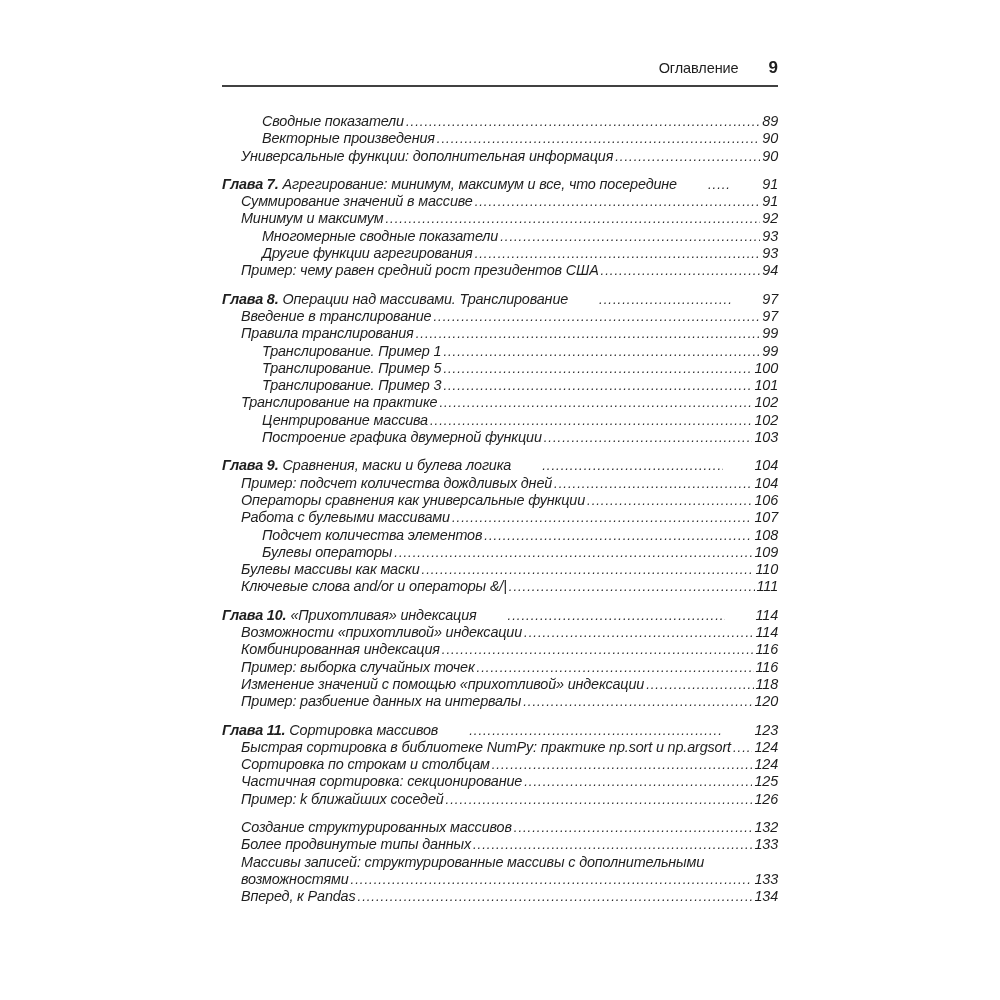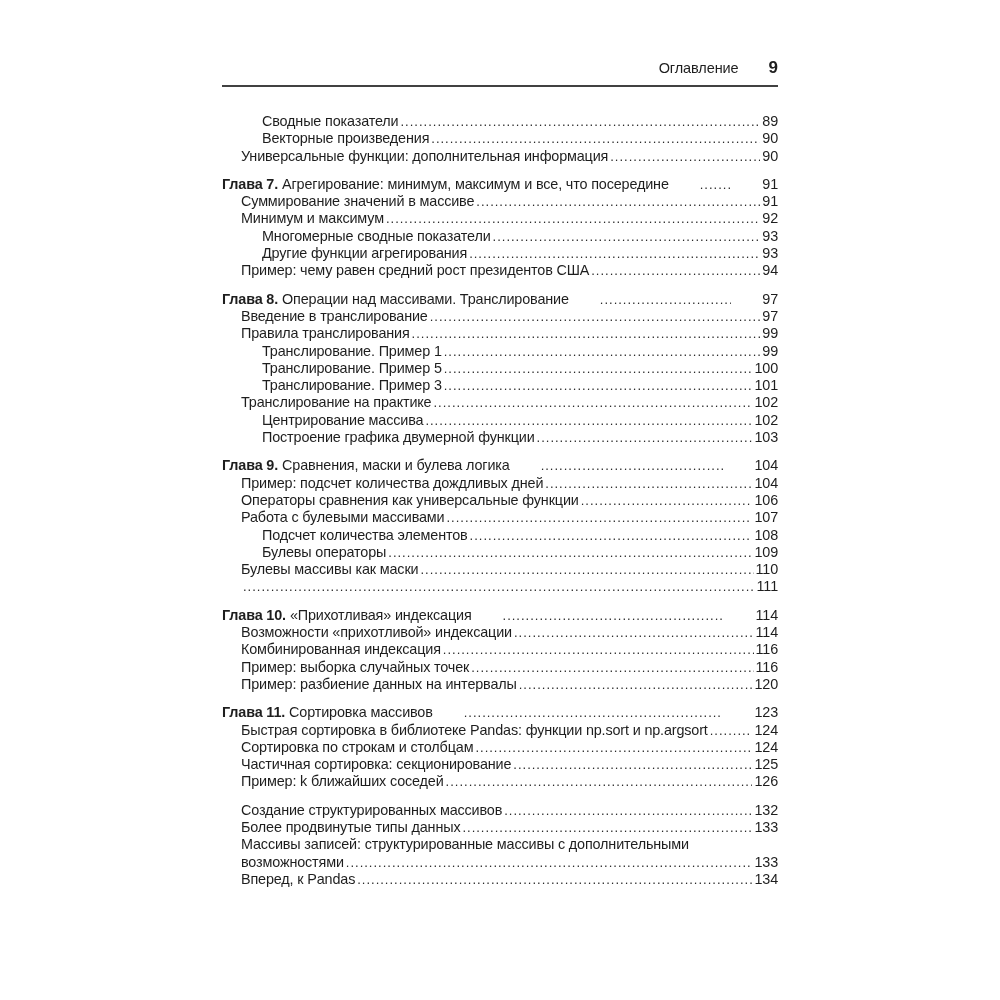--- a/index.html
+++ b/index.html
@@ -31,21 +31,21 @@
     border-bottom: 2px solid #414141;
     font-size: 14.5px;
     line-height: 20px;
   }
   .header .running-title { letter-spacing: -0.1px; }
   .header .pageno {
     font-weight: bold;
     font-size: 17px;
   }
   
-  .toc { margin-top: 26px; }
+  .toc { margin-top: 26px; font-style: italic; }
   .toc-section { margin-top: 11px; }
   .toc-section:first-child { margin-top: 0; }
   .toc-row {
     display: flex;
     align-items: baseline;
     height: 17.3px;
     line-height: 17.3px;
     font-size: 14.4px;
     letter-spacing: -0.15px;
     white-space: nowrap;
@@ -232,20 +232,21 @@
     <span class="pagenum">109</span>
   </div>
 
   <div class="toc-row lvl1">
     <span class="entry-text"><span class="lbl">Булевы массивы как маски</span></span>
     <span class="dots"></span>
     <span class="pagenum">110</span>
   </div>
 
   <div class="toc-row lvl1">
+    <span class="entry-text"><span class="lbl">Ключевые слова and/or и операторы &amp;/|</span></span>
     <span class="dots"></span>
     <span class="pagenum">111</span>
   </div>
 </div>
         <div class="toc-section">
   <div class="toc-row lvl0">
     <span class="entry-text"><b class="chap">Глава 10.</b><span class="lbl">«Прихотливая» индексация</span></span>
     <span class="dots"></span>
     <span class="pagenum">114</span>
   </div>
@@ -261,36 +262,41 @@
     <span class="dots"></span>
     <span class="pagenum">116</span>
   </div>
 
   <div class="toc-row lvl1">
     <span class="entry-text"><span class="lbl">Пример: выборка случайных точек</span></span>
     <span class="dots"></span>
     <span class="pagenum">116</span>
   </div>
 
+  <div class="toc-row lvl1">
+    <span class="entry-text"><span class="lbl">Изменение значений с помощью «прихотливой» индексации</span></span>
+    <span class="dots"></span>
+    <span class="pagenum">118</span>
+  </div>
 
   <div class="toc-row lvl1">
     <span class="entry-text"><span class="lbl">Пример: разбиение данных на интервалы</span></span>
     <span class="dots"></span>
     <span class="pagenum">120</span>
   </div>
 </div>
         <div class="toc-section">
   <div class="toc-row lvl0">
     <span class="entry-text"><b class="chap">Глава 11.</b><span class="lbl">Сортировка массивов</span></span>
     <span class="dots"></span>
     <span class="pagenum">123</span>
   </div>
 
   <div class="toc-row lvl1">
-    <span class="entry-text"><span class="lbl">Быстрая сортировка в библиотеке Pandas: функции np.sort и np.argsort</span></span>
+    <span class="entry-text"><span class="lbl">Быстрая сортировка в библиотеке NumPy: практике np.sort и np.argsort</span></span>
     <span class="dots"></span>
     <span class="pagenum">124</span>
   </div>
 
   <div class="toc-row lvl1">
     <span class="entry-text"><span class="lbl">Сортировка по строкам и столбцам</span></span>
     <span class="dots"></span>
     <span class="pagenum">124</span>
   </div>
 

